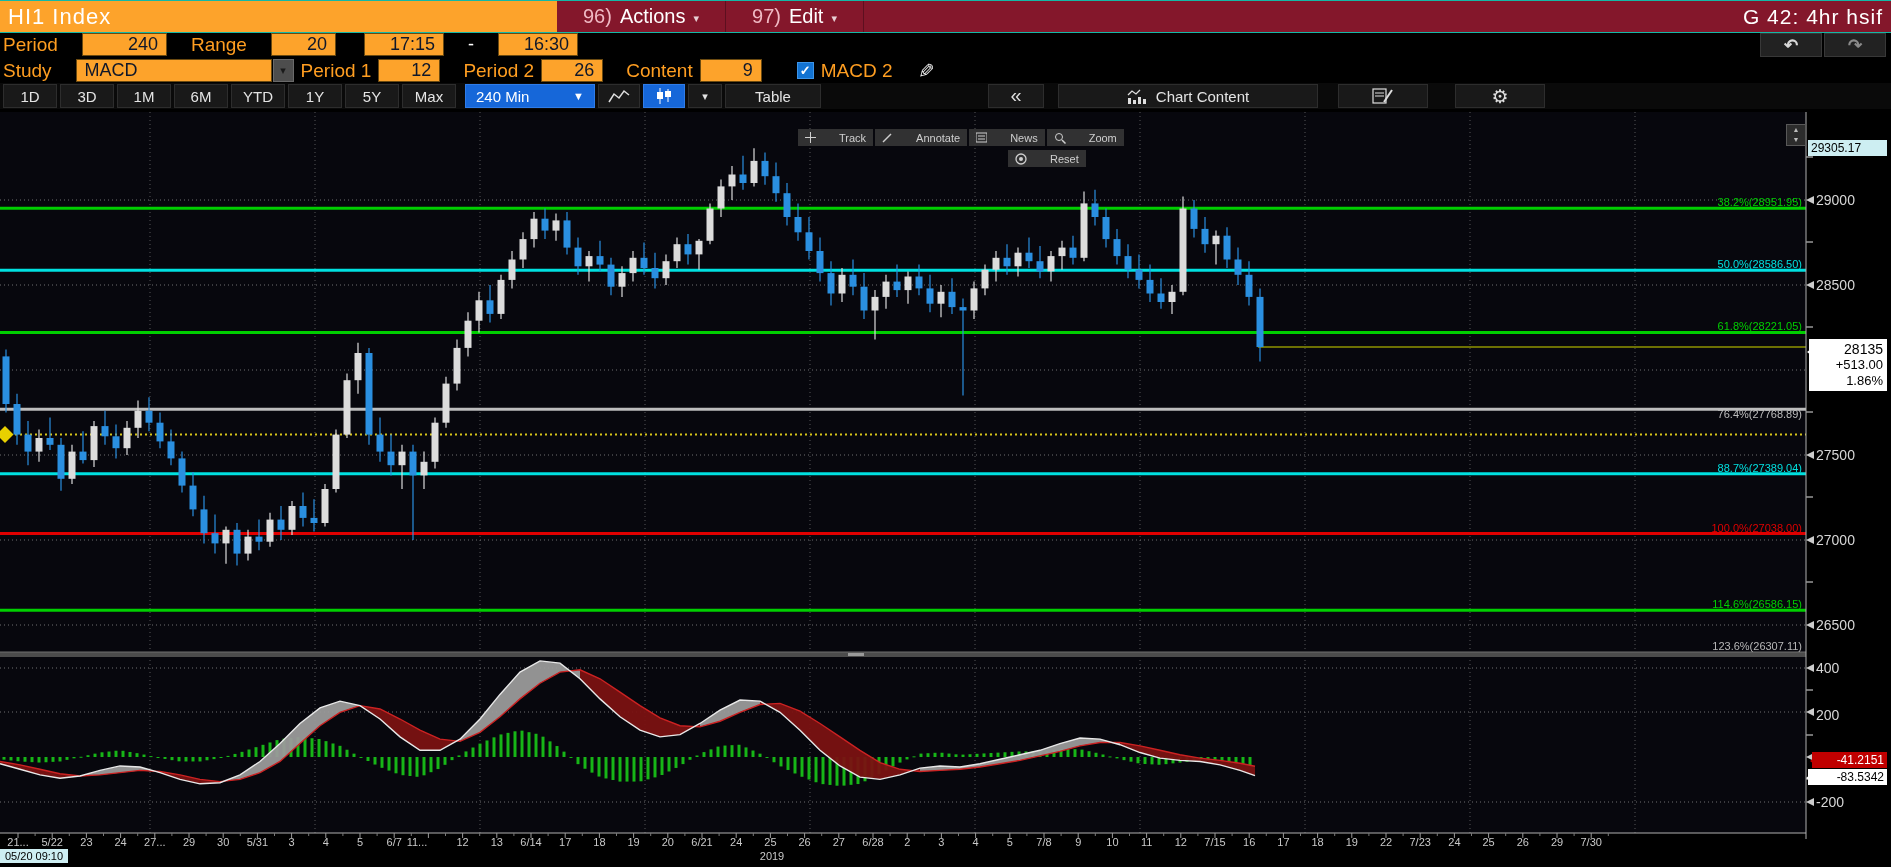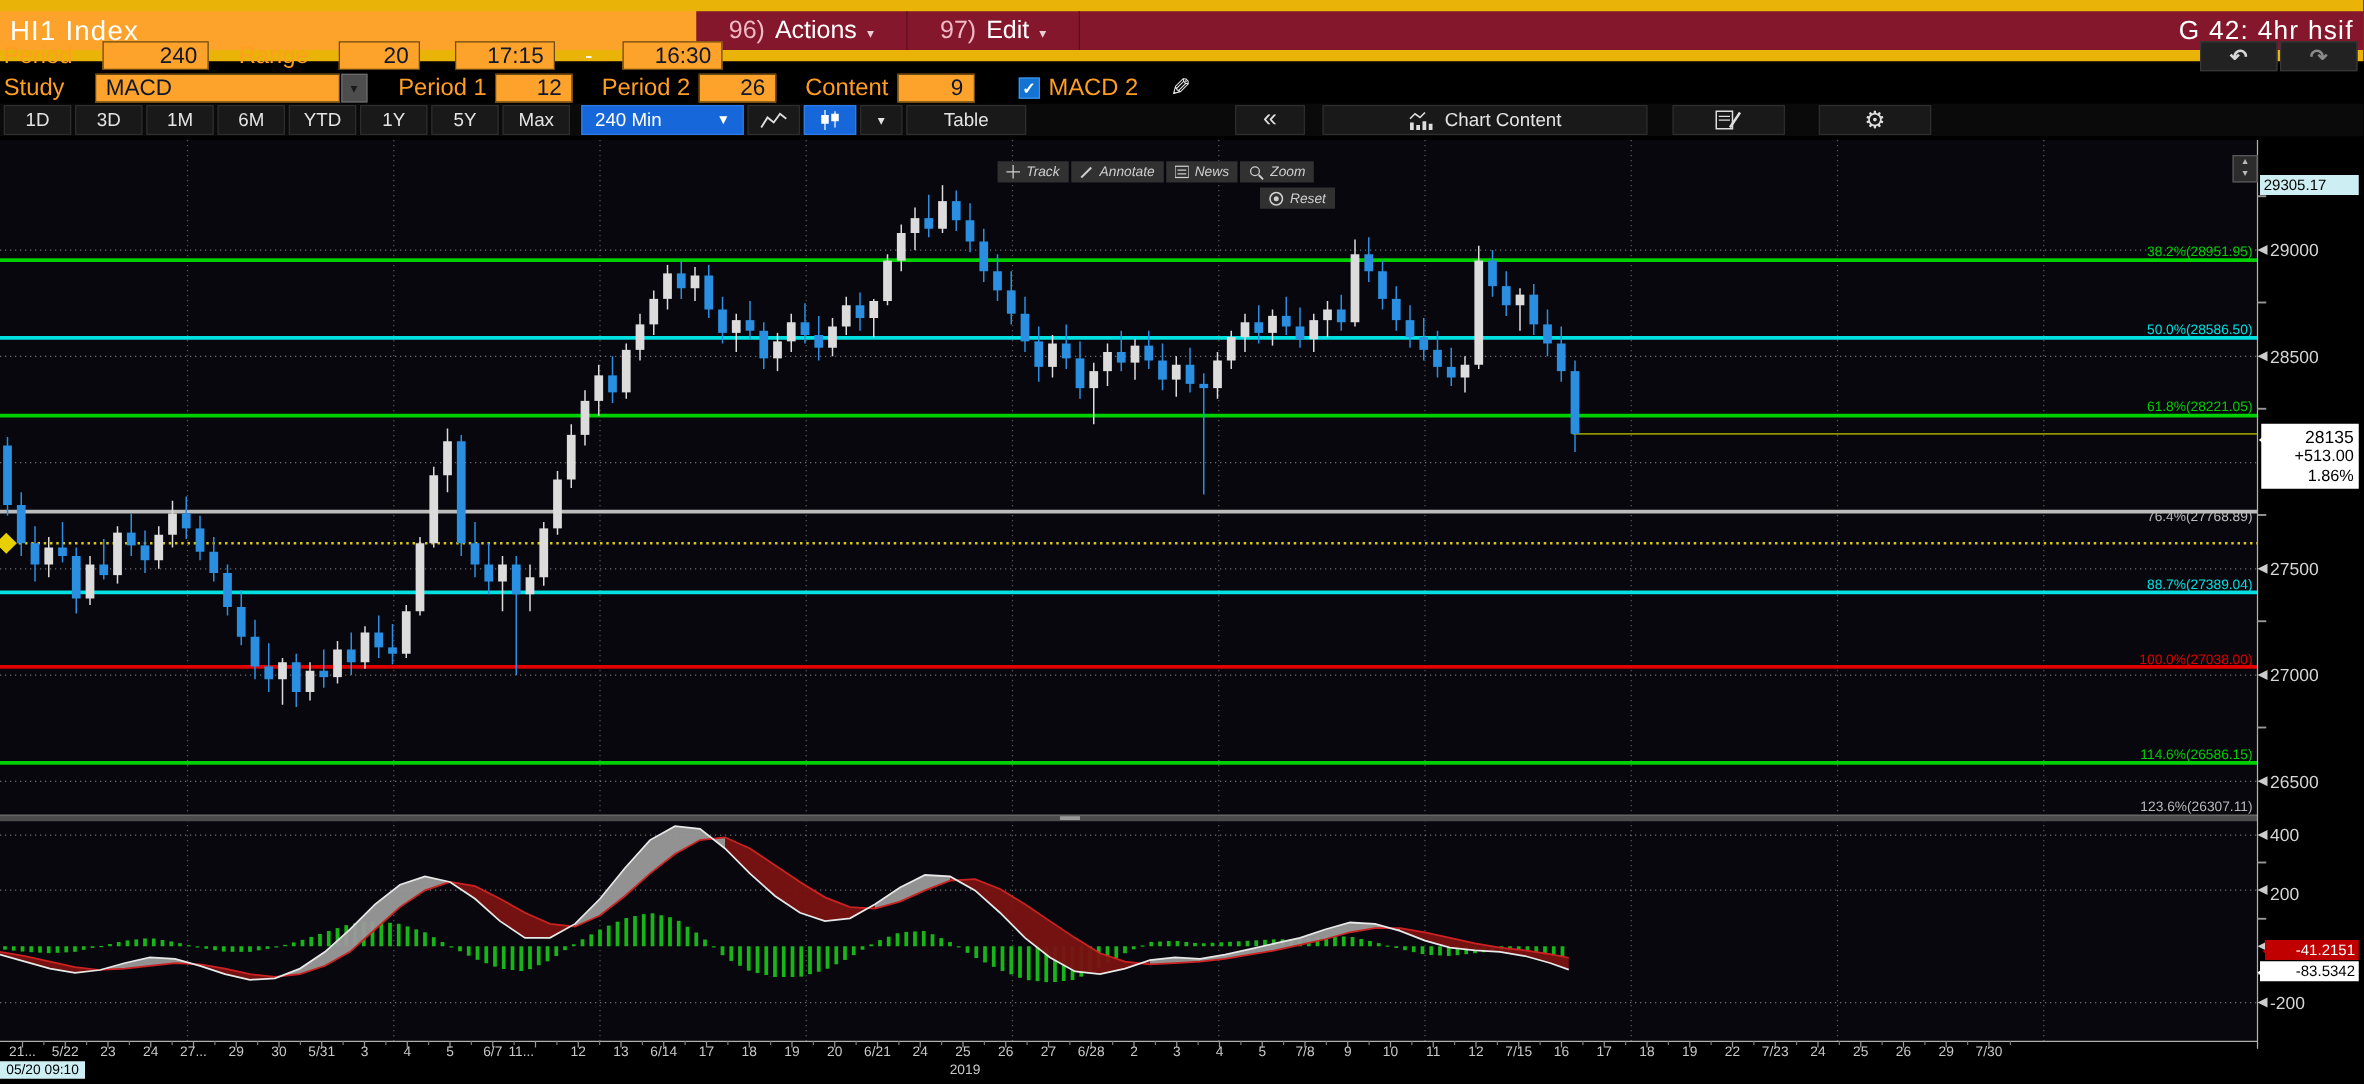--- a/index.html
+++ b/index.html
@@ -2,21 +2,21 @@
 <html><head>
 <meta charset="utf-8">
 <style>
   * { box-sizing: border-box; }
   html,body { margin:0; padding:0; background:#000; }
   body { font-family:"Liberation Sans", sans-serif; }
   .app { position:relative; width:1891px; height:867px; background:#000; overflow:hidden; }
 
   
   .row { position:absolute; left:0; width:1891px; display:flex; align-items:center; }
-  #row1 { top:0; height:49px; background:#eab308; }
+  #row1 { top:0; height:33px; background:#14b8a6; }
   .titlebar { height:31px; width:557px; background:#fda32b; color:#fff; font-size:22px;
               display:flex; align-items:center; padding-left:8px; letter-spacing:1px; }
   .redbar { height:31px; flex:1; background:#84172b; display:flex; align-items:center; color:#fff; position:relative; }
   .menu { display:flex; align-items:center; gap:8px; padding:0 26px; height:100%; border-right:1px solid #5d0f1f; cursor:pointer; }
   .menu .mnum { color:#f0b9c4; font-size:20px; }
   .menu .mlabel { color:#fff; font-size:20px; }
   .menu .caret { color:#e8cfd4; font-size:11px; margin-top:3px; }
   .chart-tag { position:absolute; right:8px; top:0; height:31px; display:flex; align-items:center;
                color:#fff; font-size:21px; letter-spacing:1px; }
 
@@ -44,21 +44,21 @@
   .tb-btn.blue { background:#1667d9; border-color:#2f7ce8; color:#fff; }
   .tb-btn.icon { min-width:42px; padding:0 6px; }
   .tb-caret { font-size:11px; margin-left:7px; }
   .tb-abs { position:absolute; top:1px; }
   .gear { font-size:19px; color:#dedede; }
   .chev2 { font-size:20px; color:#dedede; margin-top:-2px; }
 
   
   .ov-row { position:absolute; left:798px; top:129px; display:flex; gap:2px; z-index:4; }
   .ov-btn { background:rgba(56,56,56,.88); color:#cfcfcf; font-size:11px; height:17px; padding:0 7px;
-            display:flex; align-items:center; gap:5px; cursor:pointer;font-style:italic; }
+            display:flex; align-items:center; gap:23px; cursor:pointer; }
   .ov-reset { position:absolute; left:1008px; top:150px; z-index:4; }
   .fiblabel { position:absolute; font-size:11px; z-index:3; transform:translateY(-100%); right:89px; }
   .axis-label { position:absolute; left:1816px; color:#d6d6d6; font-size:14px; z-index:3; transform:translateY(-50%); }
   .axis-top-box { position:absolute; left:1808px; top:140px; width:79px; background:#cdeef2; color:#000;
                   font-size:12px; padding:1px 3px; text-align:left; z-index:4; }
   .scrollwidget { position:absolute; left:1786px; top:124px; width:20px; height:22px; background:#2c2c2c;
                   border:1px solid #585858; z-index:4; color:#bbb; font-size:7px; line-height:10px; text-align:center; }
   .price-box { position:absolute; left:1809px; top:339px; width:78px; background:#fff; color:#000;
                font-size:13px; text-align:right; padding:2px 4px; z-index:4; line-height:16px; }
   .price-box .big { font-size:14px; }
@@ -735,21 +735,21 @@
     <span class="ofield" style="width:65px">20</span>
     <span class="ofield" style="width:80px;margin-left:4px">17:15</span>
     <span class="dash">-</span>
     <span class="ofield" style="width:80px">16:30</span>
   </div>
 
   <div class="row" id="row3">
     <span class="olabel">Study</span>
     <span class="ofield left" style="width:196px;margin-left:17px">MACD</span>
     <span class="dd-btn" style="margin-left:-6px">▾</span>
-    <span class="olabel" style="margin-left:18px">Period 1</span>
+    <span class="olabel" style="">Period 1</span>
     <span class="ofield" style="width:62px">12</span>
     <span class="olabel" style="margin-left:16px">Period 2</span>
     <span class="ofield" style="width:62px">26</span>
     <span class="olabel" style="margin-left:16px">Content</span>
     <span class="ofield" style="width:62px">9</span>
     <span class="chk" style="margin-left:28px">✓</span>
     <span class="olabel">MACD 2</span>
     <span class="pencil" style="margin-left:18px">✎</span>
   </div>
 

